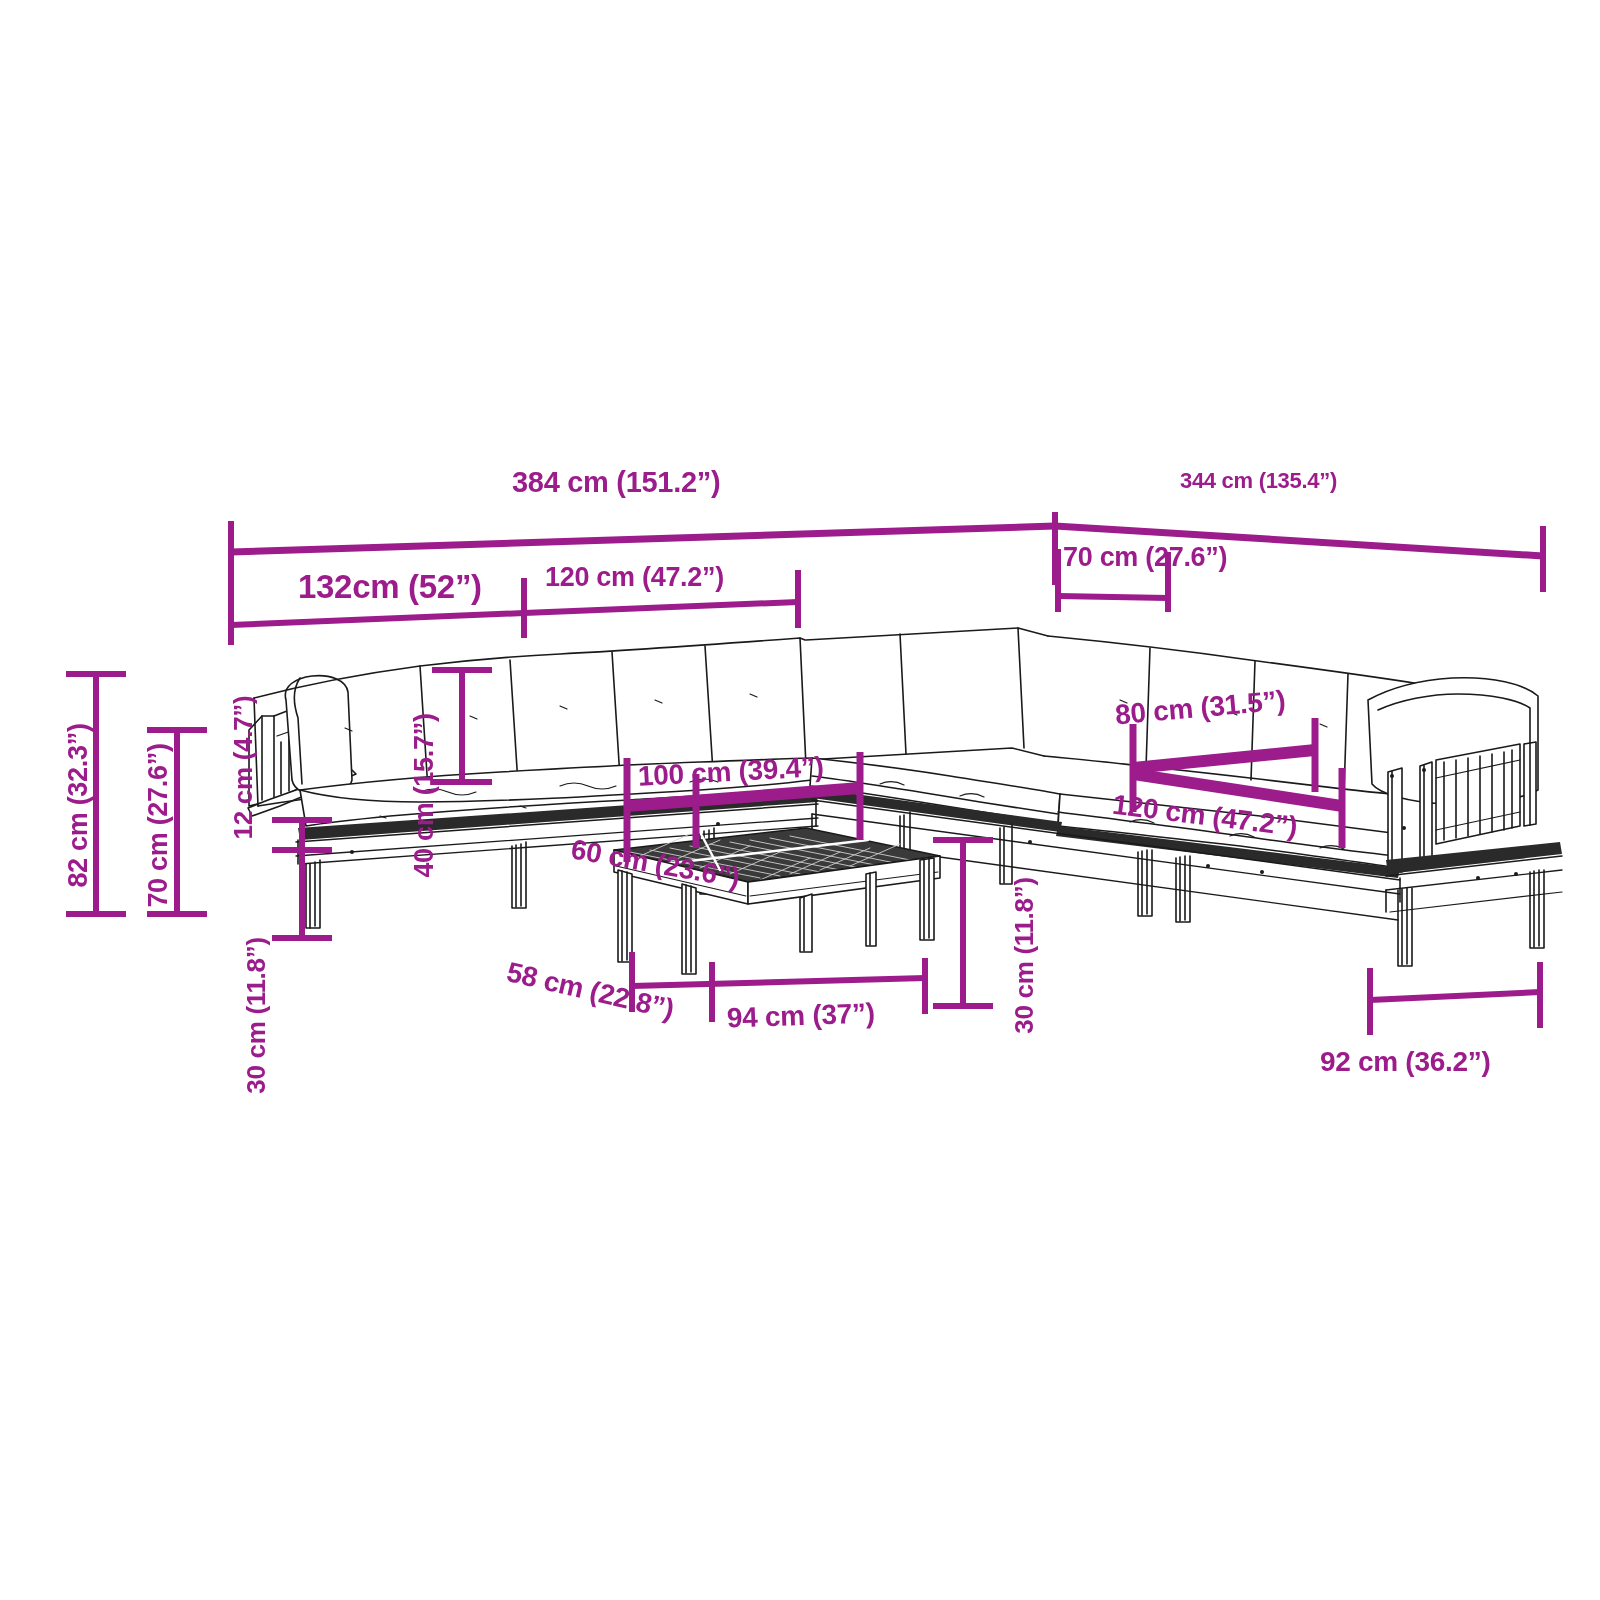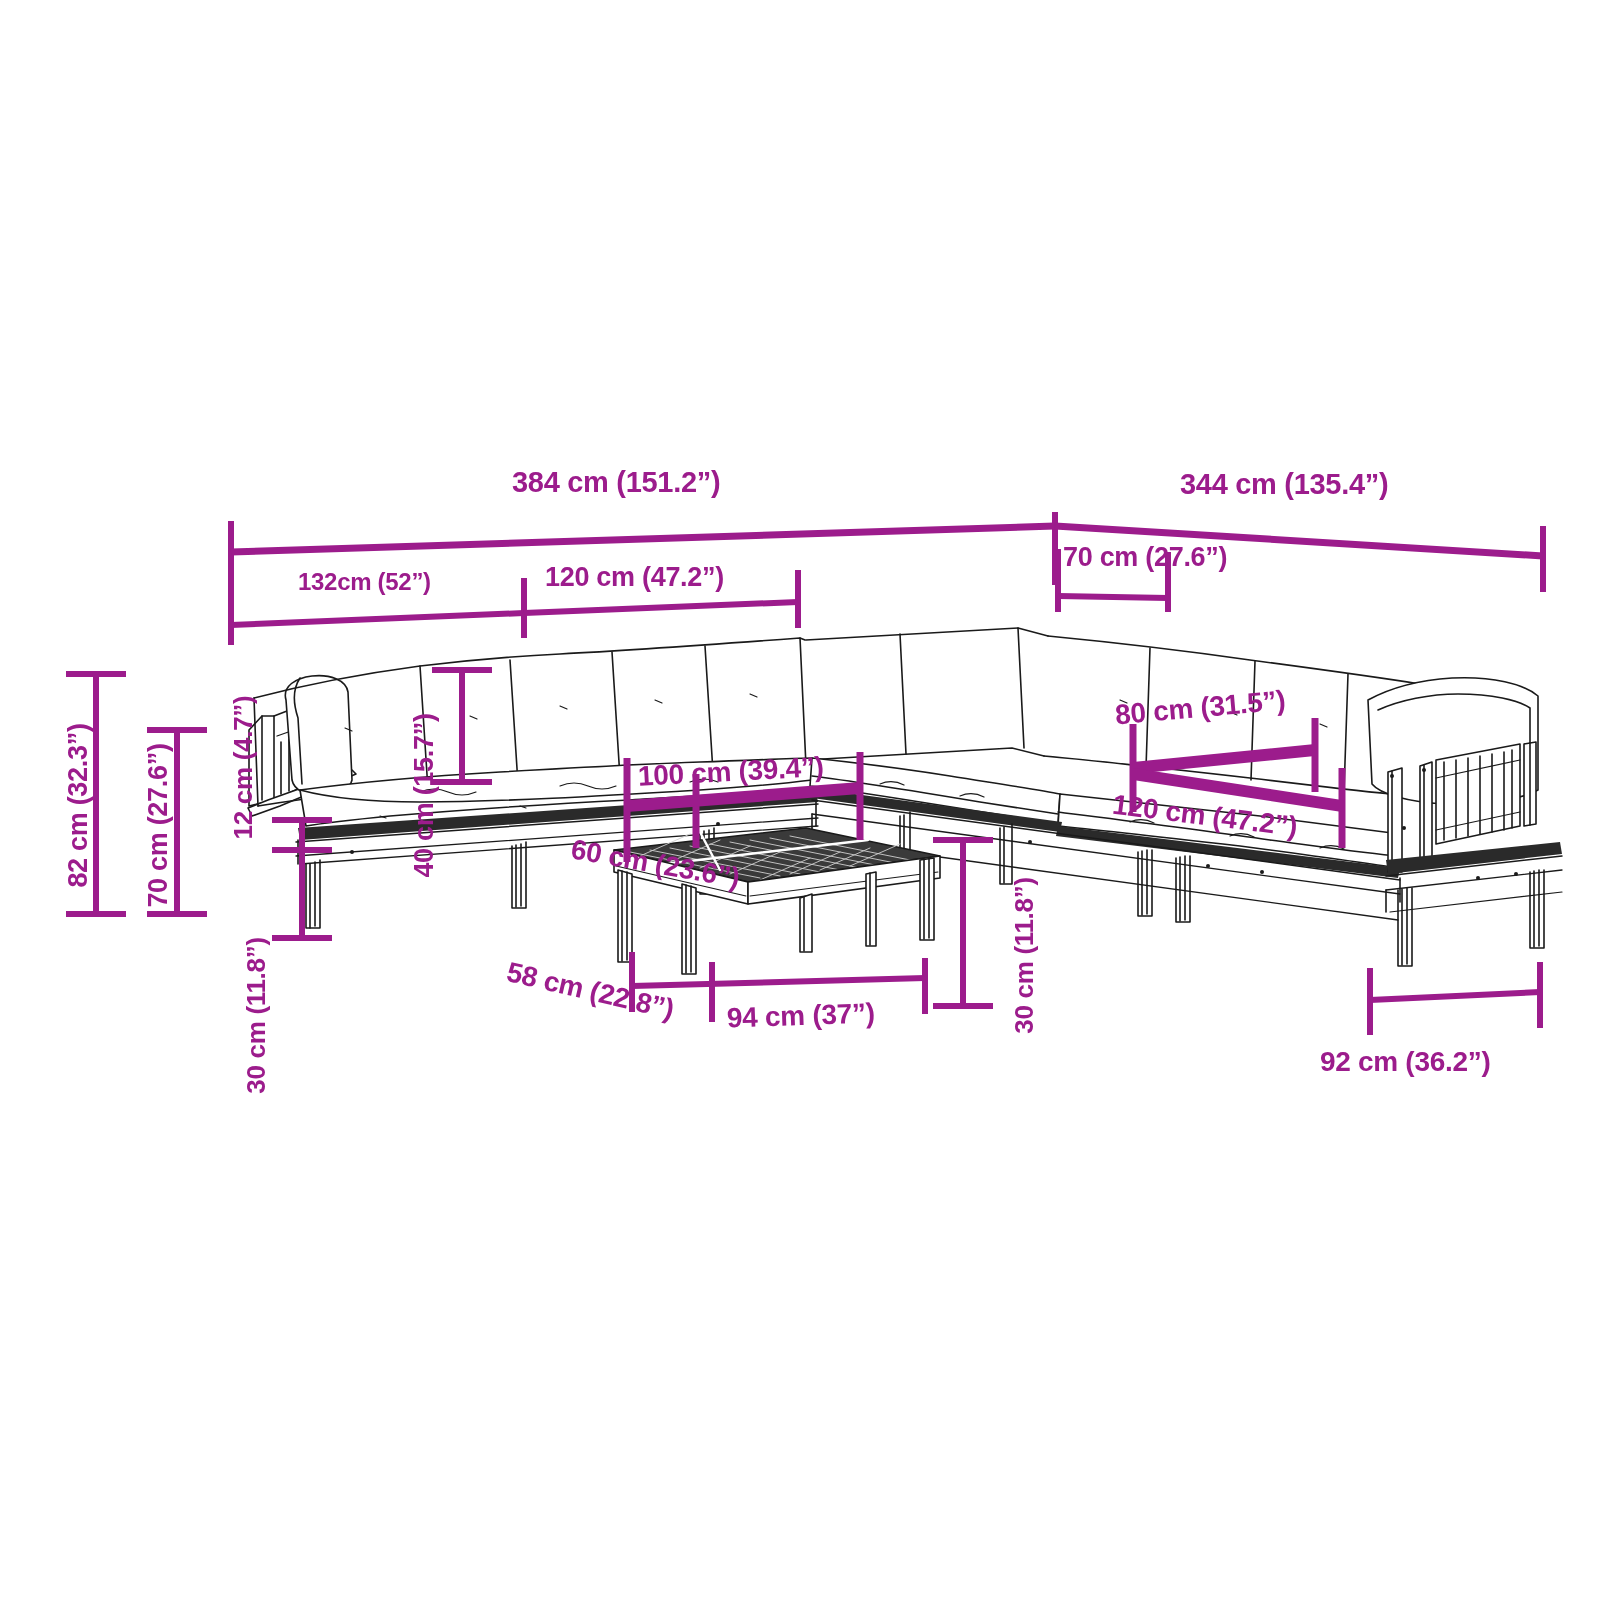--- a/index.html
+++ b/index.html
@@ -254,23 +254,23 @@
       <line x1="933" y1="1006" x2="993" y2="1006" stroke-width="6"></line>
 
       <line x1="1370" y1="968" x2="1370" y2="1035" stroke-width="6"></line>
       <line x1="1540" y1="962" x2="1540" y2="1028" stroke-width="6"></line>
       <path d="M1370 1000 L1540 992" stroke-width="6"></path>
     </g>
   </svg>
 
   <div class="dimlabel" style="left:512px;top:466px;font-size:29px;">384 cm (151.2”)</div>
 
-  <div class="dimlabel" style="left:1180px;top:468px;font-size:29px;">344 cm (135.4”)</div>
-
-  <div class="dimlabel" style="left:298px;top:568px;font-size:24px;">132cm (52”)</div>
+  <div class="dimlabel" style="left:1180px;top:468px;font-size:22px;">344 cm (135.4”)</div>
+
+  <div class="dimlabel" style="left:298px;top:568px;font-size:33px;">132cm (52”)</div>
 
   <div class="dimlabel" style="left:545px;top:562px;font-size:27px;">120 cm (47.2”)</div>
 
   <div class="dimlabel" style="left:1063px;top:542px;font-size:27px;">70 cm (27.6”)</div>
 
   <div class="dimlabel" style="left:-62px;top:790px;font-size:27px;
               transform:rotate(-90deg);transform-origin:center;width:280px;text-align:center;">82 cm (32.3”)</div>
 
   <div class="dimlabel" style="left:18px;top:810px;font-size:27px;
               transform:rotate(-90deg);transform-origin:center;width:280px;text-align:center;">70 cm (27.6”)</div>

